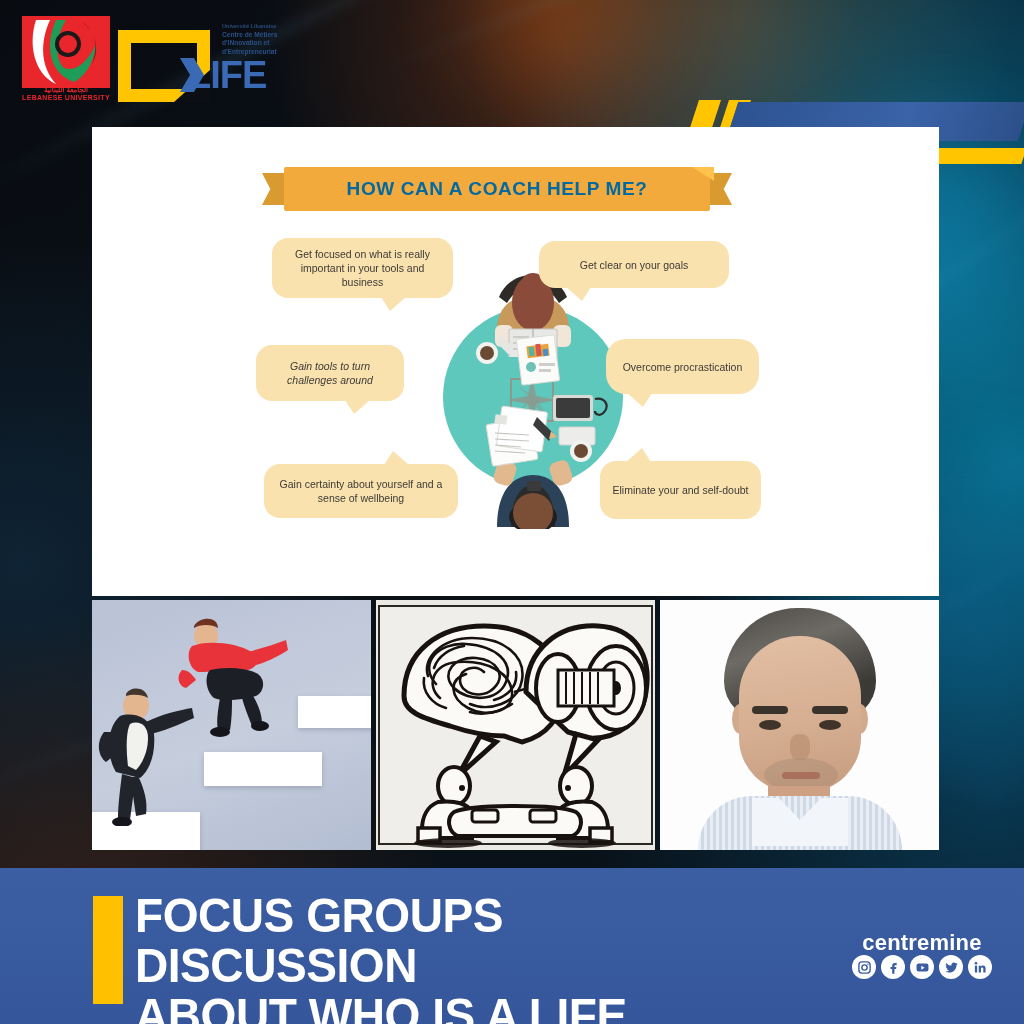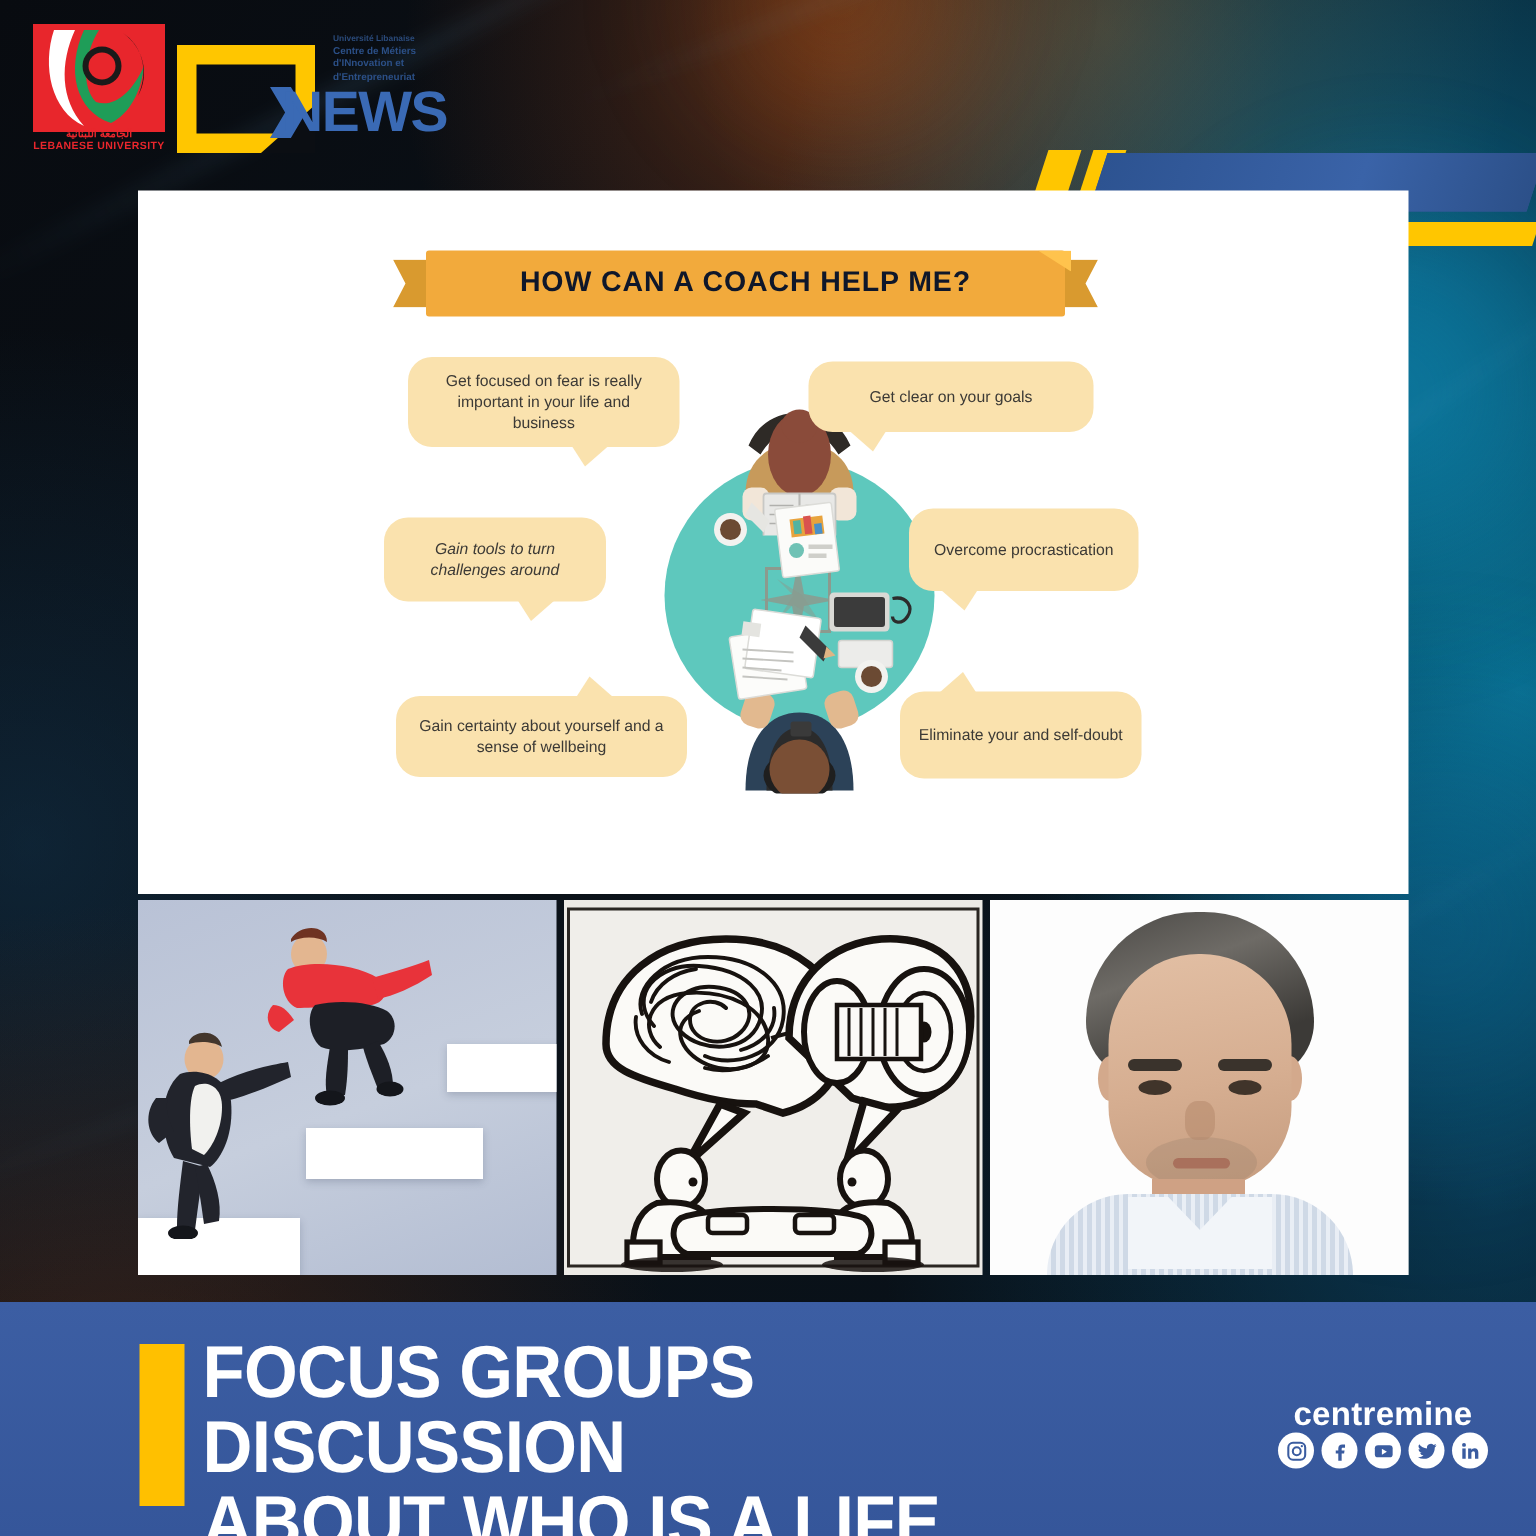--- a/index.html
+++ b/index.html
@@ -72,21 +72,21 @@
 
   
   .panel{position:absolute;left:92px;top:127px;width:847px;height:469px;background:#ffffff;}
   .yellow-tab{position:absolute;left:845px;top:160px;width:72px;height:28px;background:#ffc000;
     clip-path:polygon(0 0,100% 0,74% 100%,0 100%);}
 
   
   .ribbon{position:absolute;left:170px;top:40px;width:470px;height:44px;}
   .ribbon-body{position:absolute;left:22px;top:0;width:426px;height:44px;background:#f2aa3c;border-radius:2px;}
   .ribbon-title{position:absolute;left:22px;top:0;width:426px;height:44px;display:flex;
-    align-items:center;justify-content:center;color:#0f172a;font-size:19px;font-weight:600;
+    align-items:center;justify-content:center;color:#0369a1;font-size:19px;font-weight:600;
     letter-spacing:.6px;}
   .ribbon-tail{position:absolute;top:6px;width:26px;height:32px;background:#d99a2f;}
   .rt-l{left:0;clip-path:polygon(0 0,100% 0,100% 100%,0 100%,32% 50%);}
   .rt-r{left:444px;clip-path:polygon(0 0,100% 0,68% 50%,100% 100%,0 100%);}
   .ribbon-fold{position:absolute;left:430px;top:0;width:22px;height:14px;background:#ffc34d;
     clip-path:polygon(0 0,100% 0,100% 100%);}
 
   
   .bub{position:absolute;background:#fae2ae;border-radius:16px;color:#3c3a36;
     display:flex;align-items:center;justify-content:center;text-align:center;
@@ -94,21 +94,21 @@
   .bub .tail{position:absolute;width:0;height:0;}
   .tail-bl{bottom:-13px;left:60%;border-left:9px solid transparent;border-right:16px solid transparent;border-top:14px solid #fae2ae;}
   .tail-br{bottom:-13px;left:14%;border-left:16px solid transparent;border-right:9px solid transparent;border-top:14px solid #fae2ae;}
   .tail-tr{top:-13px;left:16%;border-left:16px solid transparent;border-right:9px solid transparent;border-bottom:14px solid #fae2ae;}
   .tail-tl{top:-13px;left:62%;border-left:9px solid transparent;border-right:16px solid transparent;border-bottom:14px solid #fae2ae;}
 
   .b1{left:180px;top:111px;width:181px;height:60px;}
   .b2{left:164px;top:218px;width:148px;height:56px;font-style:italic;}
   .b3{left:172px;top:337px;width:194px;height:54px;}
   .b4{left:447px;top:114px;width:190px;height:47px;}
-  .b5{left:514px;top:212px;width:153px;height:55px;}
+  .b5{left:514px;top:212px;width:153px;height:55px;border-radius:20px;}
   .b6{left:508px;top:334px;width:161px;height:58px;}
 
   
   .illus{position:absolute;left:325px;top:140px;width:230px;height:260px;}
   .table{position:absolute;left:26px;top:40px;width:180px;height:180px;border-radius:50%;background:#5ec8bd;}
   .compass{position:absolute;left:90px;top:108px;width:50px;height:50px;}
   .per{position:absolute;}
 
   
   .photos{position:absolute;left:92px;top:600px;width:847px;height:250px;display:flex;gap:5px;}
@@ -181,21 +181,21 @@
       <div class="lu-caption">
         <span class="lu-ar">الجامعة اللبنانية</span>
         <span>LEBANESE UNIVERSITY</span>
       </div>
     </div>
 
     <div class="logo-mine">
       <div class="mine-frame"></div>
       <div class="mine-notch"></div>
       <div class="mine-chev"></div>
-      <div class="mine-text">NEWS</div>
+      <div class="mine-text">LIFE</div>
       <div class="mine-sub">
         <div class="u">Université Libanaise</div>
         <div>Centre de Métiers</div>
         <div>d'INnovation et</div>
         <div>d'Entrepreneuriat</div>
       </div>
     </div>
   </div>
 
   <div class="bn">
@@ -284,21 +284,21 @@
           <line x1="30" y1="52" x2="56" y2="54"></line>
             <line x1="30" y1="58" x2="60" y2="60"></line>
         </g>
         <rect x="30" y="22" width="12" height="9" fill="#e4e4e0" transform="rotate(8 36 26)"></rect>
         <path d="M72 24 L88 40 L84 48 L68 32 Z" fill="#3b3b3b"></path>
         <path d="M86 38 L92 44 L84 46 Z" fill="#e0b484"></path>
       </svg>
     </div>
 
     <div class="bub b1">
-      <span>Get focused on fear is really important in your life and business</span>
+      <span>Get focused on what is really important in your tools and business</span>
       <span class="tail tail-bl"></span>
     </div>
     <div class="bub b2">
       <span>Gain tools to turn challenges around</span>
       <span class="tail tail-bl"></span>
     </div>
     <div class="bub b3">
       <span>Gain certainty about yourself and a sense of wellbeing</span>
       <span class="tail tail-tl"></span>
     </div>

